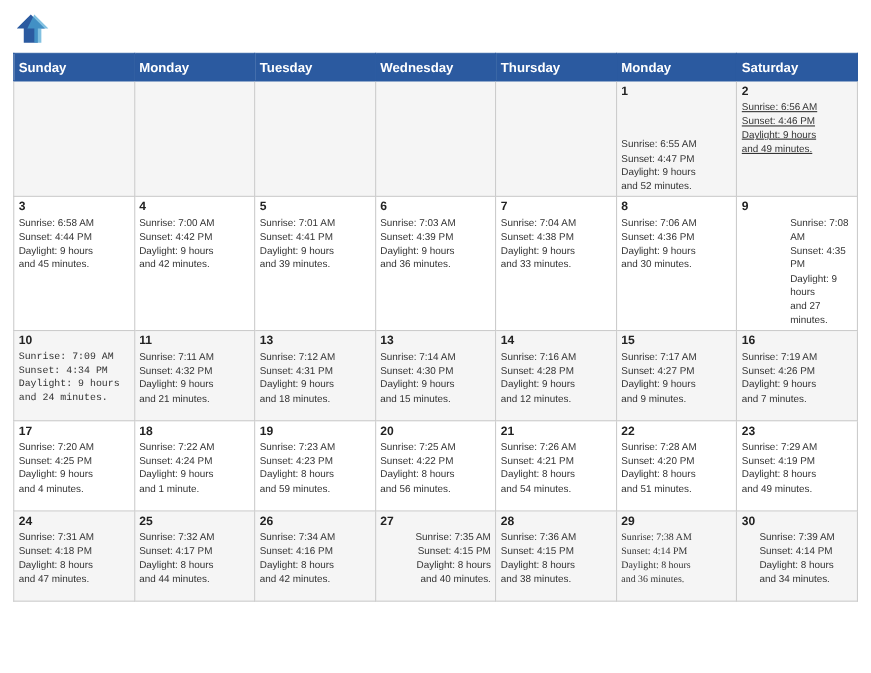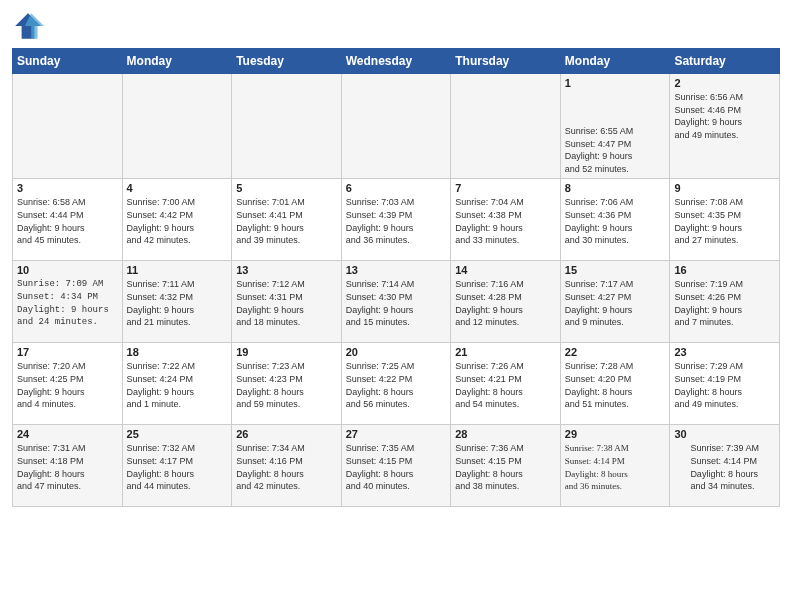--- a/index.html
+++ b/index.html
@@ -134,21 +134,21 @@
           <td></td>
           <td>
             <span class="day-num">1</span>
             <div class="day-info" style="white-space: pre-line; margin-top: 36px;">Sunrise: 6:55 AM
 Sunset: 4:47 PM
 Daylight: 9 hours
 and 52 minutes.</div>
           </td>
           <td>
             <span class="day-num">2</span>
-            <div class="day-info" style="white-space: pre-line;">Sunrise: 6:56 AM
+            <div class="day-info" style="white-space: pre-line; text-decoration: underline;">Sunrise: 6:56 AM
 Sunset: 4:46 PM
 Daylight: 9 hours
 and 49 minutes.</div>
           </td>
         </tr>
         <tr>
           <td>
             <span class="day-num">3</span>
             <div class="day-info" style="white-space: pre-line;">Sunrise: 6:58 AM
 Sunset: 4:44 PM
@@ -185,21 +185,21 @@
           </td>
           <td>
             <span class="day-num">8</span>
             <div class="day-info" style="white-space: pre-line;">Sunrise: 7:06 AM
 Sunset: 4:36 PM
 Daylight: 9 hours
 and 30 minutes.</div>
           </td>
           <td>
             <span class="day-num">9</span>
-            <div class="day-info" style="white-space: pre-line;">Sunrise: 7:08 AM
+            <div class="day-info" style="white-space: pre-line; margin-left: 44px;">Sunrise: 7:08 AM
 Sunset: 4:35 PM
 Daylight: 9 hours
 and 27 minutes.</div>
           </td>
         </tr>
         <tr>
           <td>
             <span class="day-num">10</span>
             <div class="day-info" style="white-space: pre-line; font-family: Liberation Mono, monospace;">Sunrise: 7:09 AM
 Sunset: 4:34 PM
@@ -317,21 +317,21 @@
           </td>
           <td>
             <span class="day-num">26</span>
             <div class="day-info" style="white-space: pre-line;">Sunrise: 7:34 AM
 Sunset: 4:16 PM
 Daylight: 8 hours
 and 42 minutes.</div>
           </td>
           <td>
             <span class="day-num">27</span>
-            <div class="day-info" style="white-space: pre-line;">Sunrise: 7:35 AM
+            <div class="day-info" style="white-space: pre-line; text-align: right;">Sunrise: 7:35 AM
 Sunset: 4:15 PM
 Daylight: 8 hours
 and 40 minutes.</div>
           </td>
           <td>
             <span class="day-num">28</span>
             <div class="day-info" style="white-space: pre-line;">Sunrise: 7:36 AM
 Sunset: 4:15 PM
 Daylight: 8 hours
 and 38 minutes.</div>

